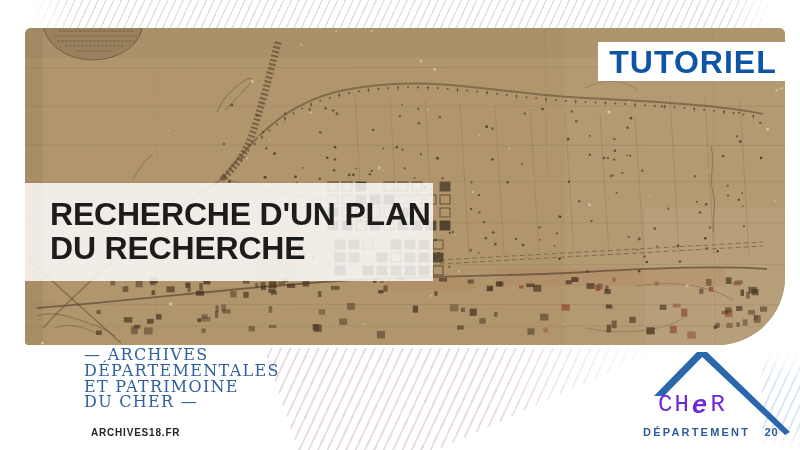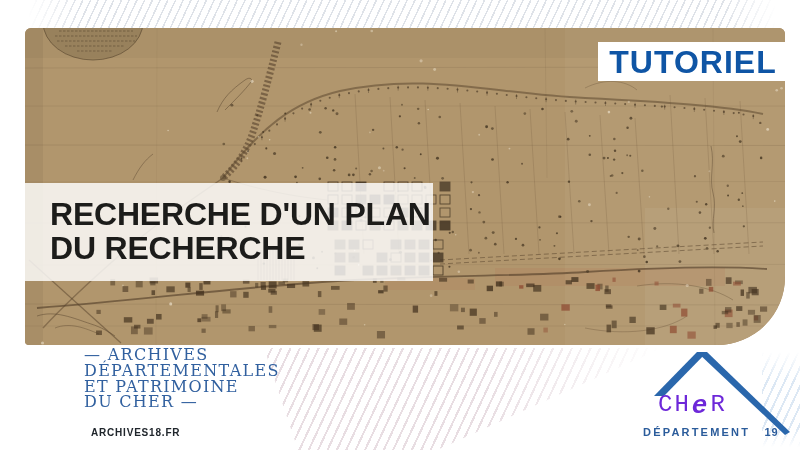--- a/index.html
+++ b/index.html
@@ -631,17 +631,17 @@
       <path d="M24,46 67,2 77,2 34,46 Z" fill="#2a67ac"></path>
       <path d="M67,2 77,2 160,82 155,85 Z" fill="#2a67ac"></path>
     </svg>
     <div class="cher-word">
       <span>CH</span>
       <span class="e">e</span>
       <span>R</span>
     </div>
     <div class="dept-line">
       <span>DÉPARTEMENT</span>
-      <span class="num">19</span>
+      <span class="num">20</span>
     </div>
   </div>
 
 </div>
 
 </body></html>

